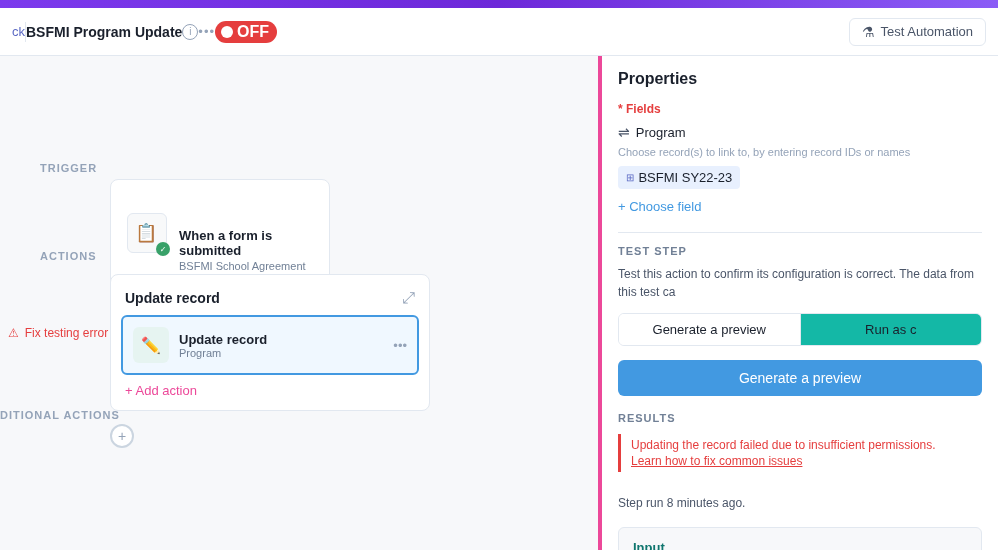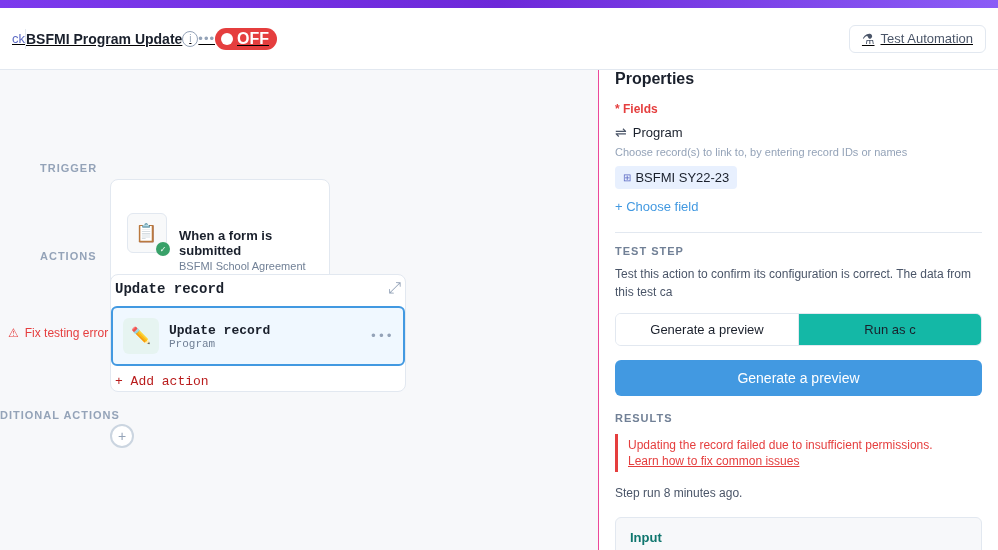--- a/index.html
+++ b/index.html
@@ -5,24 +5,23 @@
     * { box-sizing: border-box; margin: 0; padding: 0; }
     body { font-family: -apple-system, BlinkMacSystemFont, 'Segoe UI', sans-serif; font-size: 13px; background: #f0f0f0; overflow: hidden; }
 
     .top-bar {
       height: 8px;
       background: linear-gradient(90deg, #7c3aed, #6d28d9, #8b5cf6);
       position: fixed; top: 0; left: 0; right: 0; z-index: 100;
     }
 
     .header {
-      position: fixed; top: 8px; left: 0; right: 0; height: 62px;
+      position: fixed; top: 8px; left: 0; right: 0; height: 48px;
       background: #fff; border-bottom: 1px solid #e2e8f0;
       display: flex; align-items: center; padding: 0 12px; z-index: 99;
-      text-decoration: underline;
     }
     .header-back {
       color: #5c6ac4; font-size: 13px; cursor: pointer;
     }
     .header-divider { width: 1px; height: 20px; background: #e2e8f0; }
     .header-title { font-weight: 600; font-size: 14px; color: #1a202c; }
     .header-info-icon {
       width: 16px; height: 16px; border-radius: 50%; border: 1.5px solid #94a3b8;
       display: flex; align-items: center; justify-content: center;
       font-size: 10px; color: #94a3b8; cursor: pointer;
@@ -97,21 +96,21 @@
       font-size: 8px; color: white;
     }
     .trigger-content {}
     .trigger-title { font-weight: 600; font-size: 13px; color: #1a202c; margin-top: 34px; }
     .trigger-subtitle { font-size: 11px; color: #718096; margin-top: 2px; }
 
     
     .actions-container {
       position: absolute; left: 110px; top: 220px;
       background: white; border-radius: 8px; border: 1px solid #e2e8f0;
-      width: 296px;  font-family: Liberation Mono, monospace;
+      width: 320px; padding: 10px;
     }
     .actions-header {
       display: flex; align-items: center; justify-content: space-between;
       padding: 4px 4px 8px 4px;
     }
     .actions-title { font-weight: 600; font-size: 14px; color: #1a202c; }
     .actions-expand { color: #94a3b8; cursor: pointer; font-size: 16px; }
 
     
     .update-record-row {
@@ -124,38 +123,38 @@
       display: flex; align-items: center; justify-content: center; flex-shrink: 0;
     }
     .update-icon { font-size: 16px; color: #2f855a; }
     .update-content { flex: 1; }
     .update-title { font-weight: 600; font-size: 13px; color: #1a202c; }
     .update-subtitle { font-size: 11px; color: #718096; }
     .update-dots { color: #94a3b8; cursor: pointer; }
 
     .add-action-btn {
       display: flex; align-items: flex-start; gap: 4px;
-      color: #b91c1c; font-size: 13px; padding: 8px 4px 2px 4px;
+      color: #ec4899; font-size: 13px; padding: 8px 4px 2px 4px;
       cursor: pointer; font-weight: 500;
     }
 
     
     .additional-actions {
       position: absolute; left: 110px; top: 370px;
       display: flex; align-items: center; gap: 8px;
     }
     .add-circle {
       width: 24px; height: 24px; border-radius: 50%; border: 2px solid #cbd5e0;
       display: flex; align-items: center; justify-content: center;
       font-size: 14px; color: #94a3b8; cursor: pointer; background: white;
     }
 
     
     .right-panel {
-      width: 400px; background: white; border-left: 1px solid #ec4899;
+      width: 400px; background: white; border-left: 4px solid #ec4899;
       overflow-y: auto; padding: 16px;
     }
     .panel-title { font-size: 16px; font-weight: 600; color: #1a202c; margin-bottom: 14px; }
     .field-label { font-size: 12px; font-weight: 600; color: #e53e3e; margin-bottom: 8px; }
     .field-label span { color: #e53e3e; }
 
     .field-row {
       display: flex; align-items: center; gap: 6px; margin-bottom: 6px;
     }
     .field-icon { font-size: 14px; color: #4a5568; }
@@ -198,21 +197,21 @@
       width: 100%; padding: 10px; background: #4299e1; border: none; border-radius: 6px;
       color: white; font-size: 14px; font-weight: 500; cursor: pointer; margin-bottom: 16px;
     }
 
     .results-label {
       font-size: 11px; font-weight: 700; color: #718096; text-transform: uppercase;
       letter-spacing: 1px; margin-bottom: 10px;
     }
 
     .error-block {
-      border-left: 3px solid #e53e3e; padding: 4px 10px; margin-bottom: 14px;
+      border-left: 3px solid #e53e3e; padding: 4px 10px; margin-bottom: 24px;
     }
     .error-main { font-size: 12px; color: #e53e3e; font-weight: 500; margin-bottom: 2px; }
     .error-link { font-size: 12px; color: #e53e3e; text-decoration: underline; cursor: pointer; }
 
     .step-run-text { font-size: 12px; color: #4a5568; margin-bottom: 17px; }
 
     .input-section {
       background: #f7f8fa; border-radius: 6px; border: 1px solid #e2e8f0;
       padding: 12px 14px;
     }

